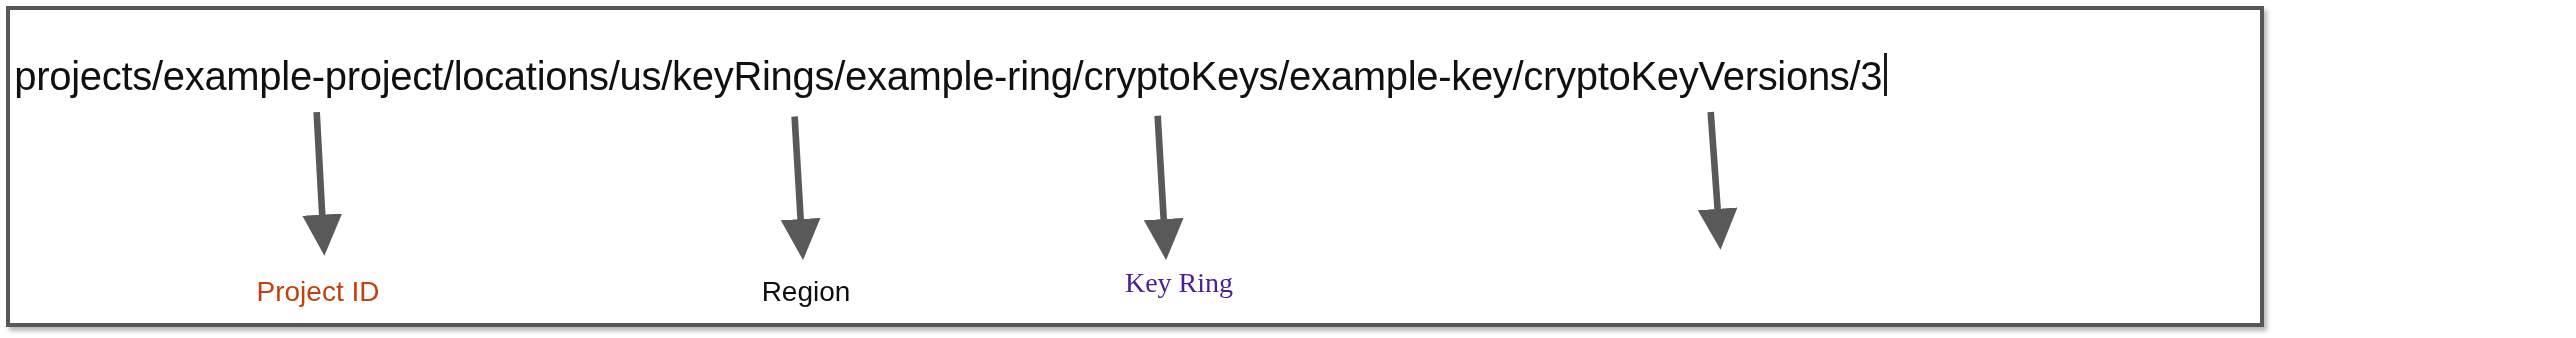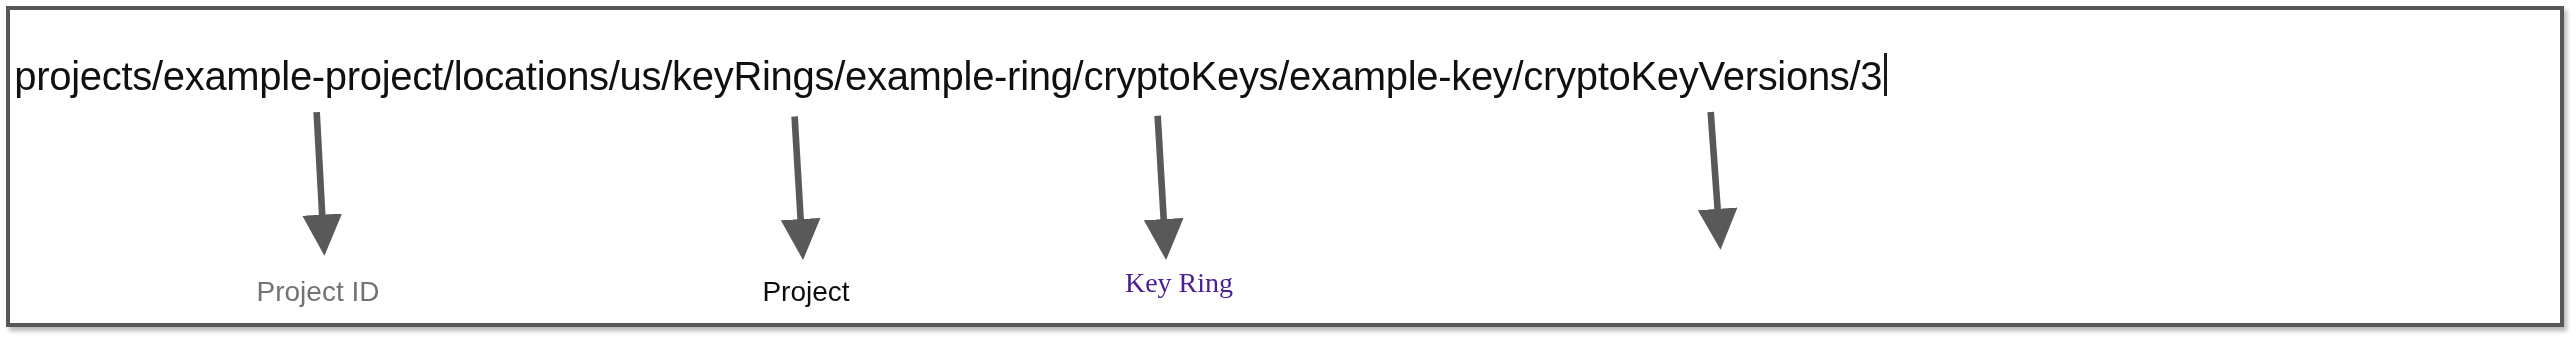--- a/index.html
+++ b/index.html
@@ -18,21 +18,21 @@
     height: 339px;
     background: #ffffff;
     overflow: hidden;
   }
 
   
   .panel {
     position: absolute;
     left: 5.9px;
     top: 5.9px;
-    width: 2558px;
+    width: 2258px;
     height: 321px;
     box-sizing: border-box;
     background: #ffffff;
     border: 4.4px solid #575757;
     box-shadow: 2.9px 3.7px 4.4px rgba(0,0,0,0.28);
   }
 
   
   .path-field {
     position: absolute;
@@ -102,21 +102,21 @@
       <marker id="head0" markerWidth="7" markerHeight="7" refX="1.0" refY="3.0" orient="auto" markerUnits="strokeWidth">
         <path d="M0,0 L0,6 L6.2,3 z" fill="#595959"></path>
       </marker>
     </defs>
     <line x1="430" y1="152" x2="437.99554108589297" y2="300.2809437747421" stroke="#595959" stroke-width="9" marker-end="url(#head0)"></line>
     <line x1="1079" y1="158" x2="1087.723311175108" y2="306.2962899768352" stroke="#595959" stroke-width="9" marker-end="url(#head0)"></line>
     <line x1="1572" y1="157" x2="1580.7392403075773" y2="306.2953552544469" stroke="#595959" stroke-width="9" marker-end="url(#head0)"></line>
     <line x1="2323" y1="152" x2="2333.0244146106747" y2="292.341804549445" stroke="#595959" stroke-width="9" marker-end="url(#head0)"></line>
   </svg>
 
-  <div class="callout-label" style="left: 318px; top: 278px; color: #737373;">Project ID</div>
+  <div class="callout-label" style="left: 318px; top: 278px; color: #c2410c;">Project ID</div>
 
-  <div class="callout-label" style="left: 806px; top: 278px; color: rgb(13, 13, 13);">Project</div>
+  <div class="callout-label" style="left: 806px; top: 278px; color: rgb(13, 13, 13);">Region</div>
 
   <div class="callout-label" style="left: 1179px; top: 269px; color: #4c1d95; font-family: Liberation Serif, serif;">Key Ring</div>
 
 
 </div>
 
 
 </body></html>

